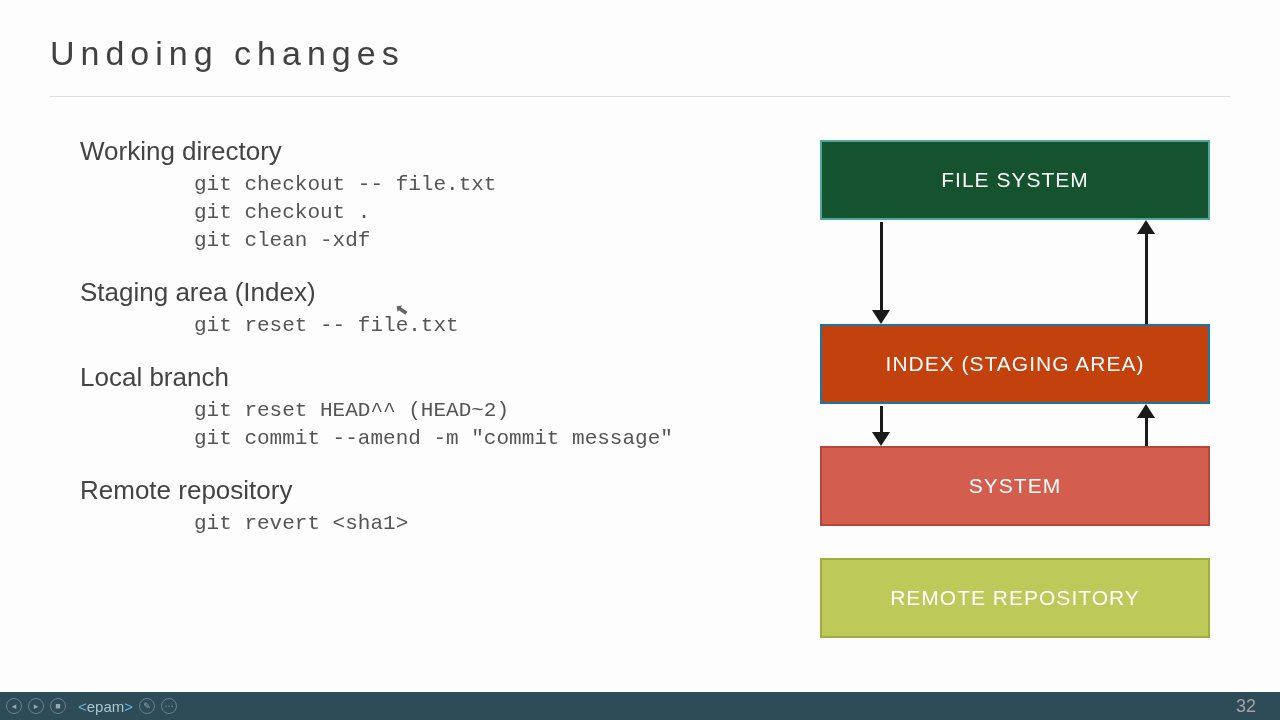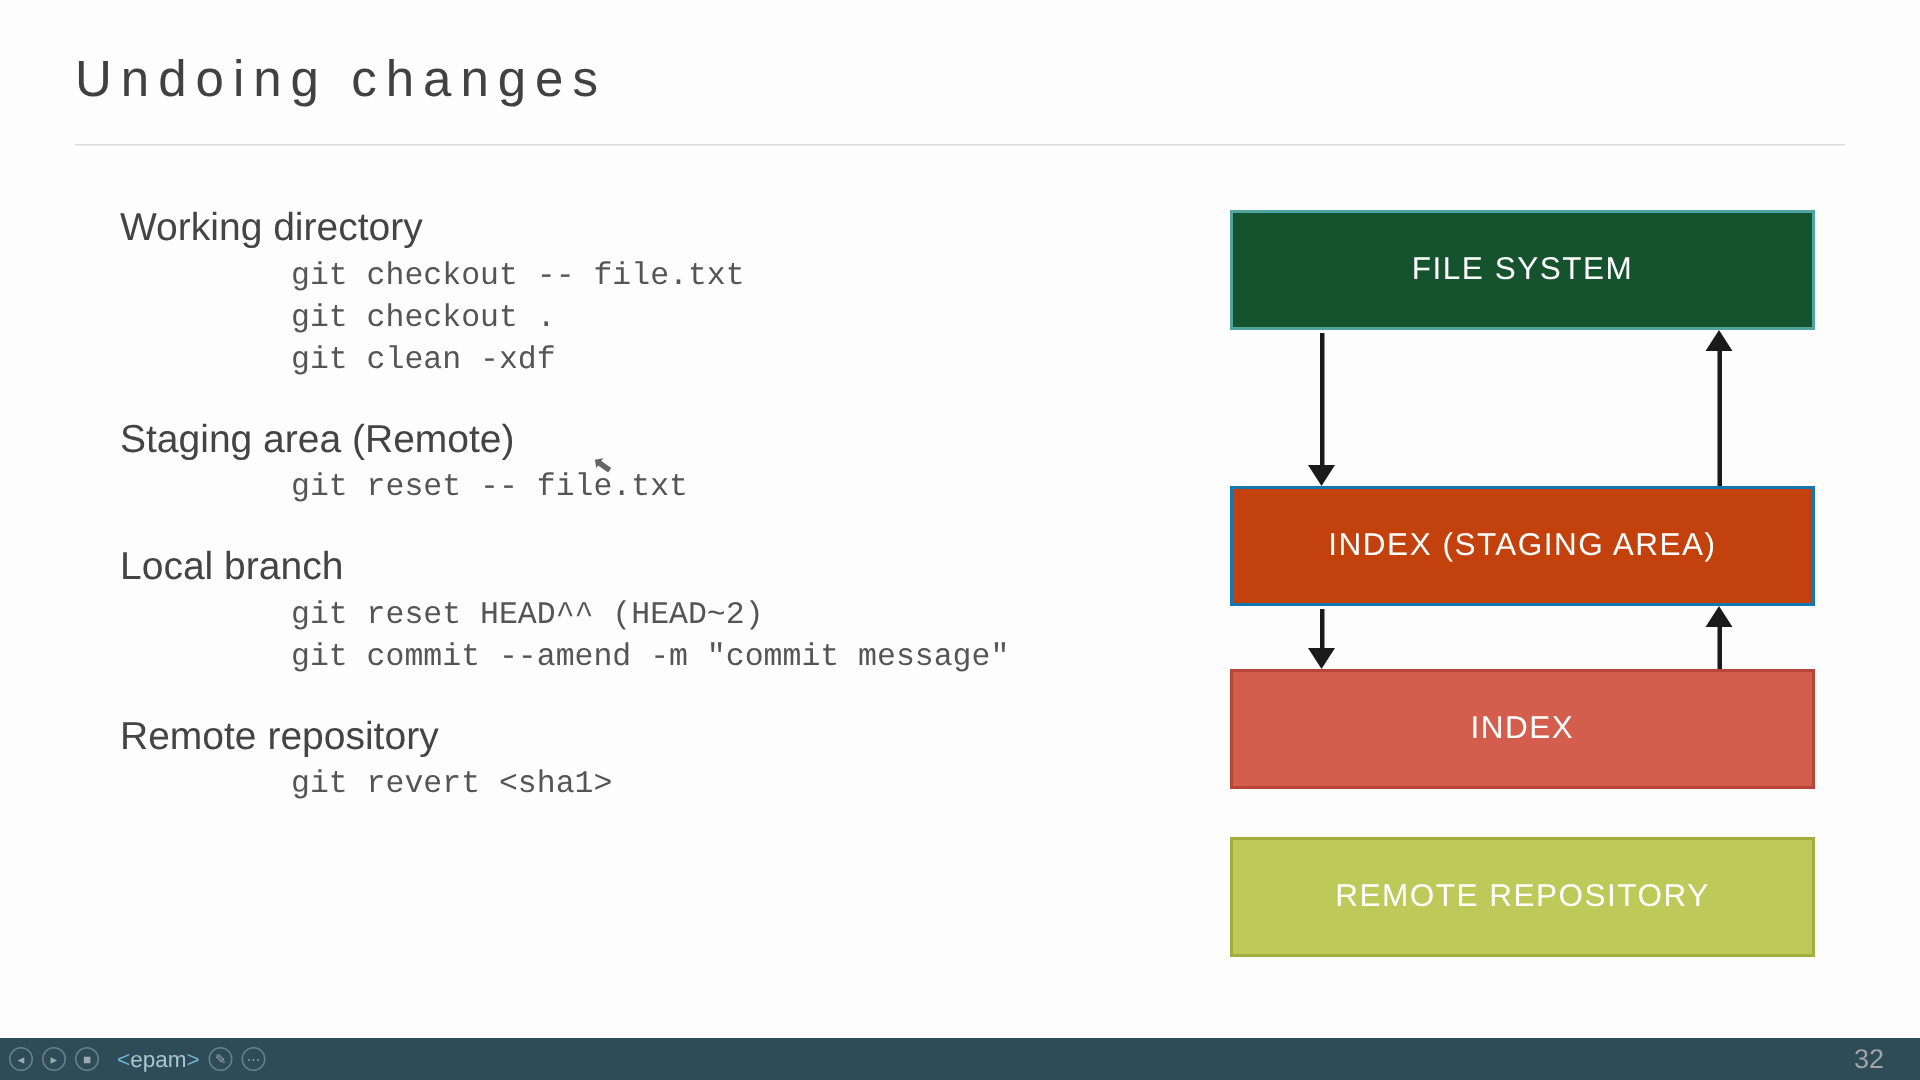--- a/index.html
+++ b/index.html
@@ -166,40 +166,40 @@
   <div class="hr"></div>
 
   <div class="content">
     <div class="section">
       <div class="section-title">Working directory</div>
       <div class="code">git checkout -- file.txt
 git checkout .
 git clean -xdf</div>
     </div>
     <div class="section">
-      <div class="section-title">Staging area (Remote)</div>
+      <div class="section-title">Staging area (Index)</div>
       <div class="code">git reset -- file.txt</div>
     </div>
     <div class="section">
       <div class="section-title">Local branch</div>
       <div class="code">git reset HEAD^^ (HEAD~2)
 git commit --amend -m "commit message"</div>
     </div>
     <div class="section">
       <div class="section-title">Remote repository</div>
       <div class="code">git revert &lt;sha1&gt;</div>
     </div>
   </div>
 
   <span class="cursor">⬉</span>
 
   <div class="diagram">
     <div class="box box-fs">FILE SYSTEM</div>
     <div class="box box-index">INDEX (STAGING AREA)</div>
-    <div class="box box-commit">INDEX</div>
+    <div class="box box-commit">SYSTEM</div>
     <div class="box box-remote">REMOTE REPOSITORY</div>
 
     <div class="arrow vert" style="left:60px; top:82px; height:90px;"></div>
     <div class="arrowhead down" style="left:52px; top:170px;"></div>
 
     <div class="arrow vert" style="left:325px; top:92px; height:92px;"></div>
     <div class="arrowhead up" style="left:317px; top:80px;"></div>
 
     <div class="arrow vert" style="left:60px; top:266px; height:28px;"></div>
     <div class="arrowhead down" style="left:52px; top:292px;"></div>

